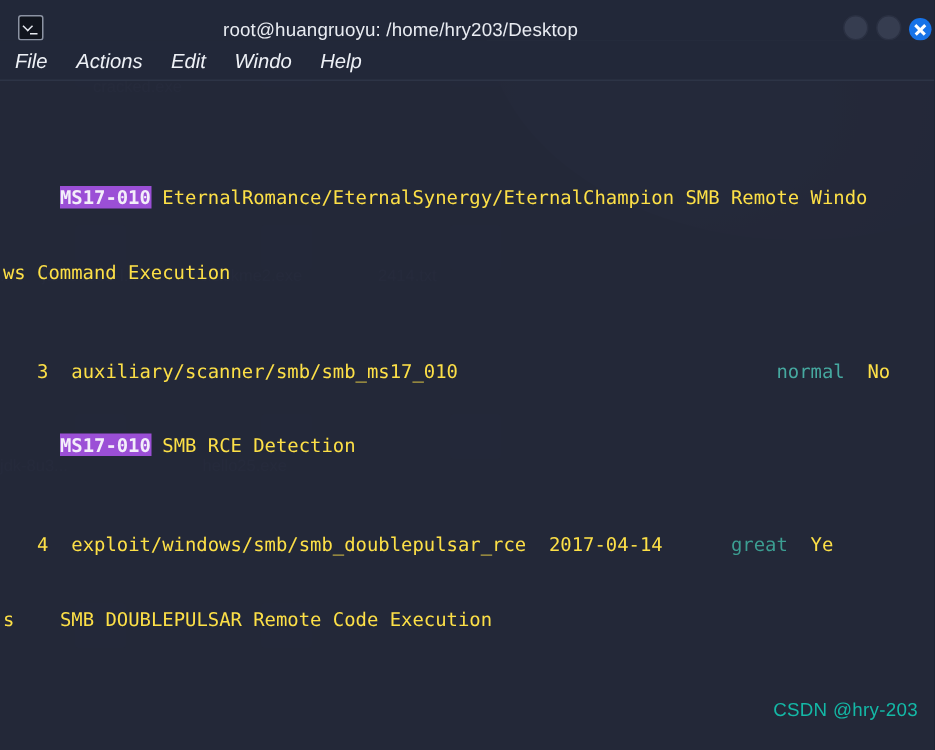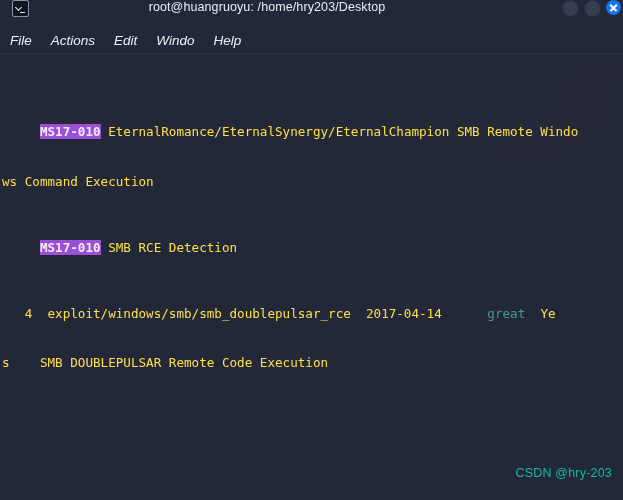--- a/index.html
+++ b/index.html
@@ -47,21 +47,21 @@
     background: radial-gradient(ellipse at 30% 70%, rgba(60,72,96,.55), rgba(40,48,66,0) 62%);
   }
 
   
   #titlebar {
     position: relative;
     z-index: 3;
     height: 27px;
     background: #222839;
     display: flex;
-    align-items: flex-start;
+    align-items: flex-end;
     padding: 0 6px;
   }
   #term-app-icon {
     width: 15px;
     height: 15px;
     background: #11151e;
     border: 1px solid #8c93a3;
     border-radius: 2px;
     margin-left: 6px;
     position: relative;
@@ -221,20 +221,21 @@
     <div class="menu-item">Windo</div>
     <div class="menu-item">Help</div>
   </div>
 
   <div id="terminal">
 
     
     <div class="row"><span class="c-white">     </span><span class="c-magenta-bg">MS17-010</span><span class="c-white"> EternalRomance/EternalSynergy/EternalChampion SMB Remote Windo</span></div>
     <div class="row"><span class="c-white">ws Command Execution</span></div>
 
+    <div class="row"><span class="c-white">   3</span><span class="c-white">  auxiliary/scanner/smb/smb_ms17_010</span><span class="c-white">                            </span><span class="c-cyan">normal</span><span class="c-white">  No</span></div>
     <div class="row"><span class="c-white">     </span><span class="c-magenta-bg">MS17-010</span><span class="c-white"> SMB RCE Detection</span></div>
 
     <div class="row"><span class="c-white">   4</span><span class="c-white">  exploit/windows/smb/smb_doublepulsar_rce</span><span class="c-white">  2017-04-14</span><span class="c-white">      </span><span class="c-teal">great</span><span class="c-white">  Ye</span></div>
     <div class="row"><span class="c-white">s</span><span class="c-white">    </span><span class="c-white">SMB DOUBLEPULSAR Remote Code Execution</span></div>
 
     <div class="row"></div>
     
 
     
     

